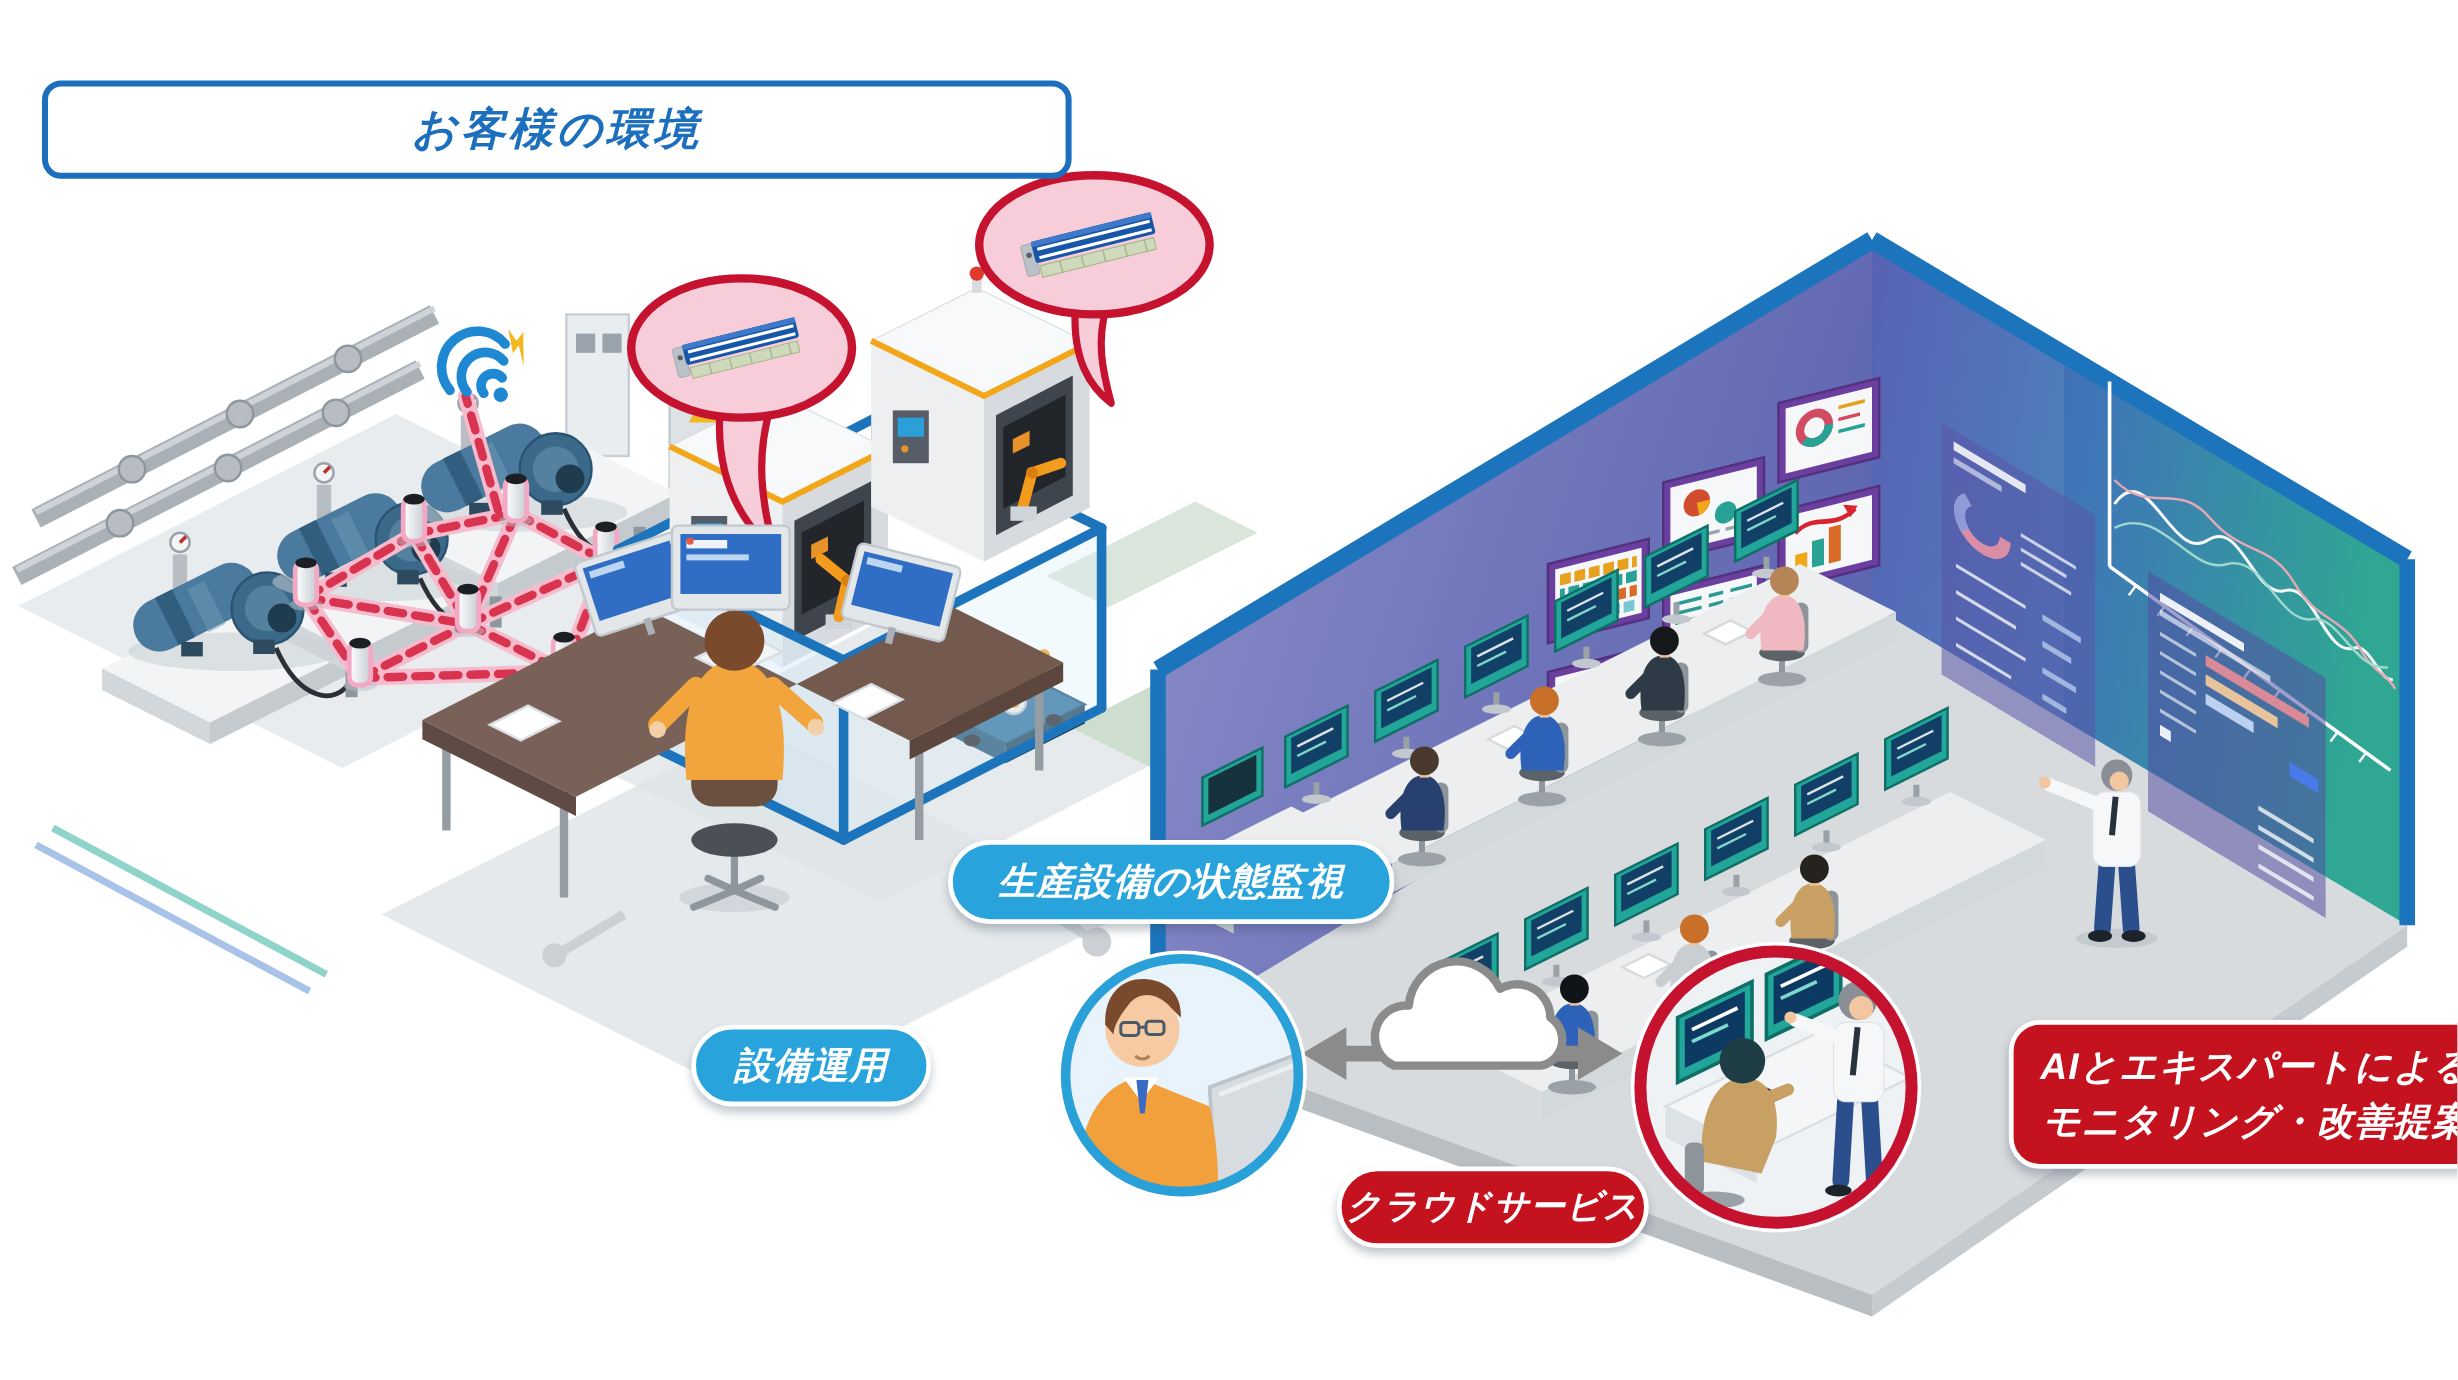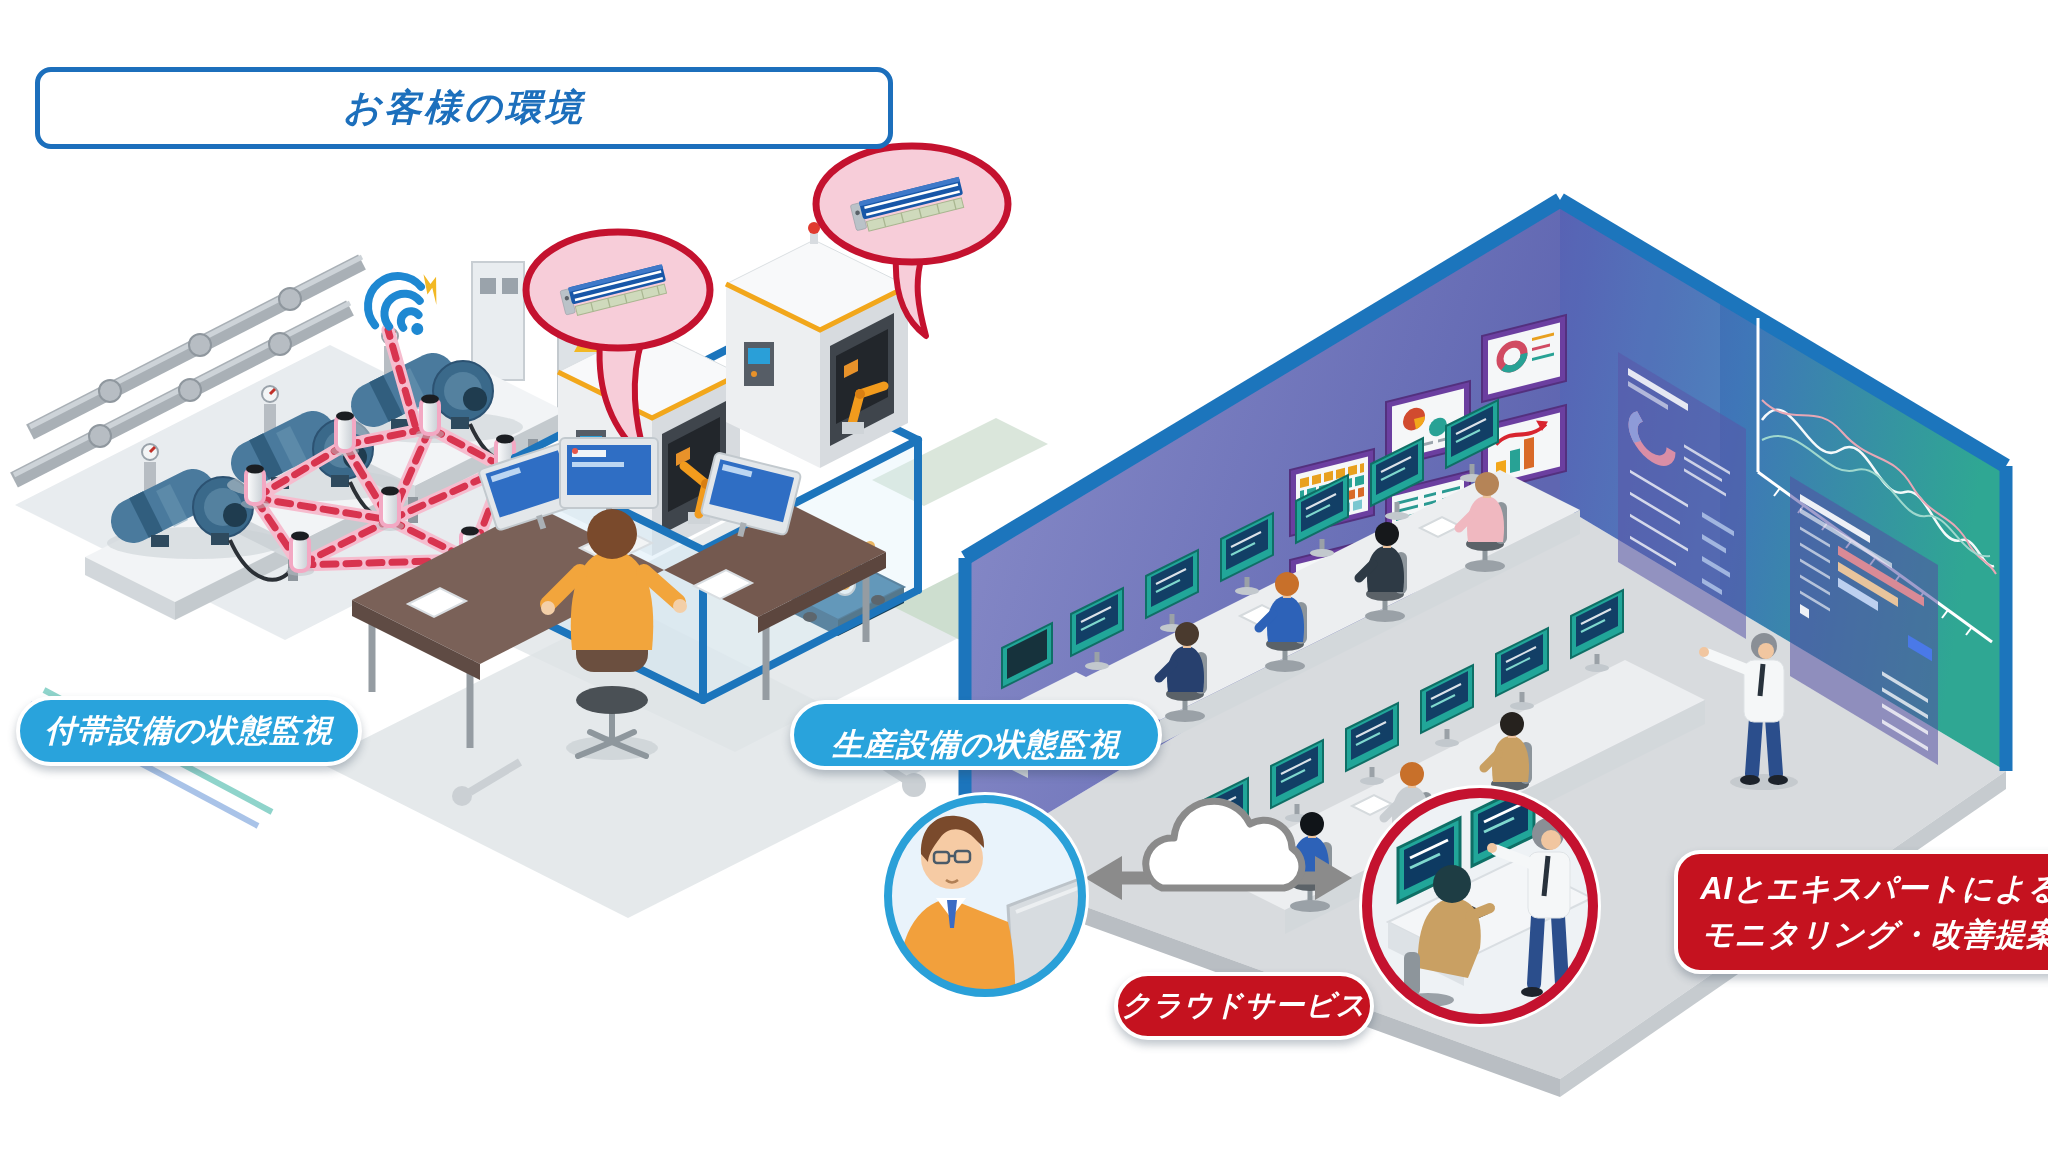--- a/index.html
+++ b/index.html
@@ -11,21 +11,21 @@
   .frame.customer{left:35px;top:67px;width:848px;height:72px;border:5px solid #1c6fbc;}
   .frame.customer .t{color:#1c6fbc;font-size:37px;font-weight:bold;letter-spacing:3px;}
   .frame.nsk{left:961px;top:67px;width:574px;height:72px;border:5px solid #c8102e;}
   .frame.nsk .t{color:#e60614;font-size:58px;font-weight:900;letter-spacing:2px;transform:scaleY(1.05);}
   .pill{position:absolute;display:flex;align-items:center;justify-content:center;color:#fff;
         font-weight:bold;border:4px solid #fff;border-radius:40px;z-index:4;
         box-shadow:0 5px 8px rgba(50,70,90,.30);letter-spacing:1px;}
   .pill.blue{background:#29a3dc;}
   .pill.red{background:#c5121f;}
   .pill.aux{left:16px;top:696px;width:338px;height:62px;font-size:31px;}
-  .pill.prod{left:790px;top:700px;width:364px;height:62px;font-size:31px;align-items:flex-end;}
+  .pill.prod{left:790px;top:700px;width:364px;height:62px;font-size:31px;}
   .pill.ops{left:576px;top:854px;width:192px;height:60px;font-size:31px;}
   .pill.cloud{left:1114px;top:924px;width:252px;height:60px;font-size:29px;margin-top:48px;}
   .aibox{position:absolute;left:1626px;top:850px;width:404px;height:116px;background:#c5121f;
          border:4px solid #fff;border-radius:26px;display:flex;flex-direction:column;
          align-items:center;justify-content:center;color:#fff;font-weight:bold;font-size:31px;
          line-height:1.5;z-index:4;box-shadow:0 5px 8px rgba(50,70,90,.30);letter-spacing:1px;margin-left:48px;}
 </style>
 </head>
 <body>
 
@@ -575,25 +575,25 @@
       <circle cx="1551" cy="840" r="10" fill="#f1c6a0"></circle>
     </g>
     <circle cx="1480" cy="906" r="113" fill="none" stroke="#c4122f" stroke-width="10"></circle>
   </g>
 </svg>
 
 <div class="frame customer">
   <span class="t">お客様の環境</span>
 </div>
 
-<div class="pill blue aux">
-  <span>付帯設備の状態監視</span>
-</div>
 <div class="pill blue prod">
   <span>生産設備の状態監視</span>
+</div>
+<div class="pill blue ops">
+  <span>設備運用</span>
 </div>
 <div class="pill red cloud">
   <span>クラウドサービス</span>
 </div>
 <div class="aibox">
   <span>AIとエキスパートによる</span>
   <span>モニタリング・改善提案</span>
 </div>
 
 </div>

